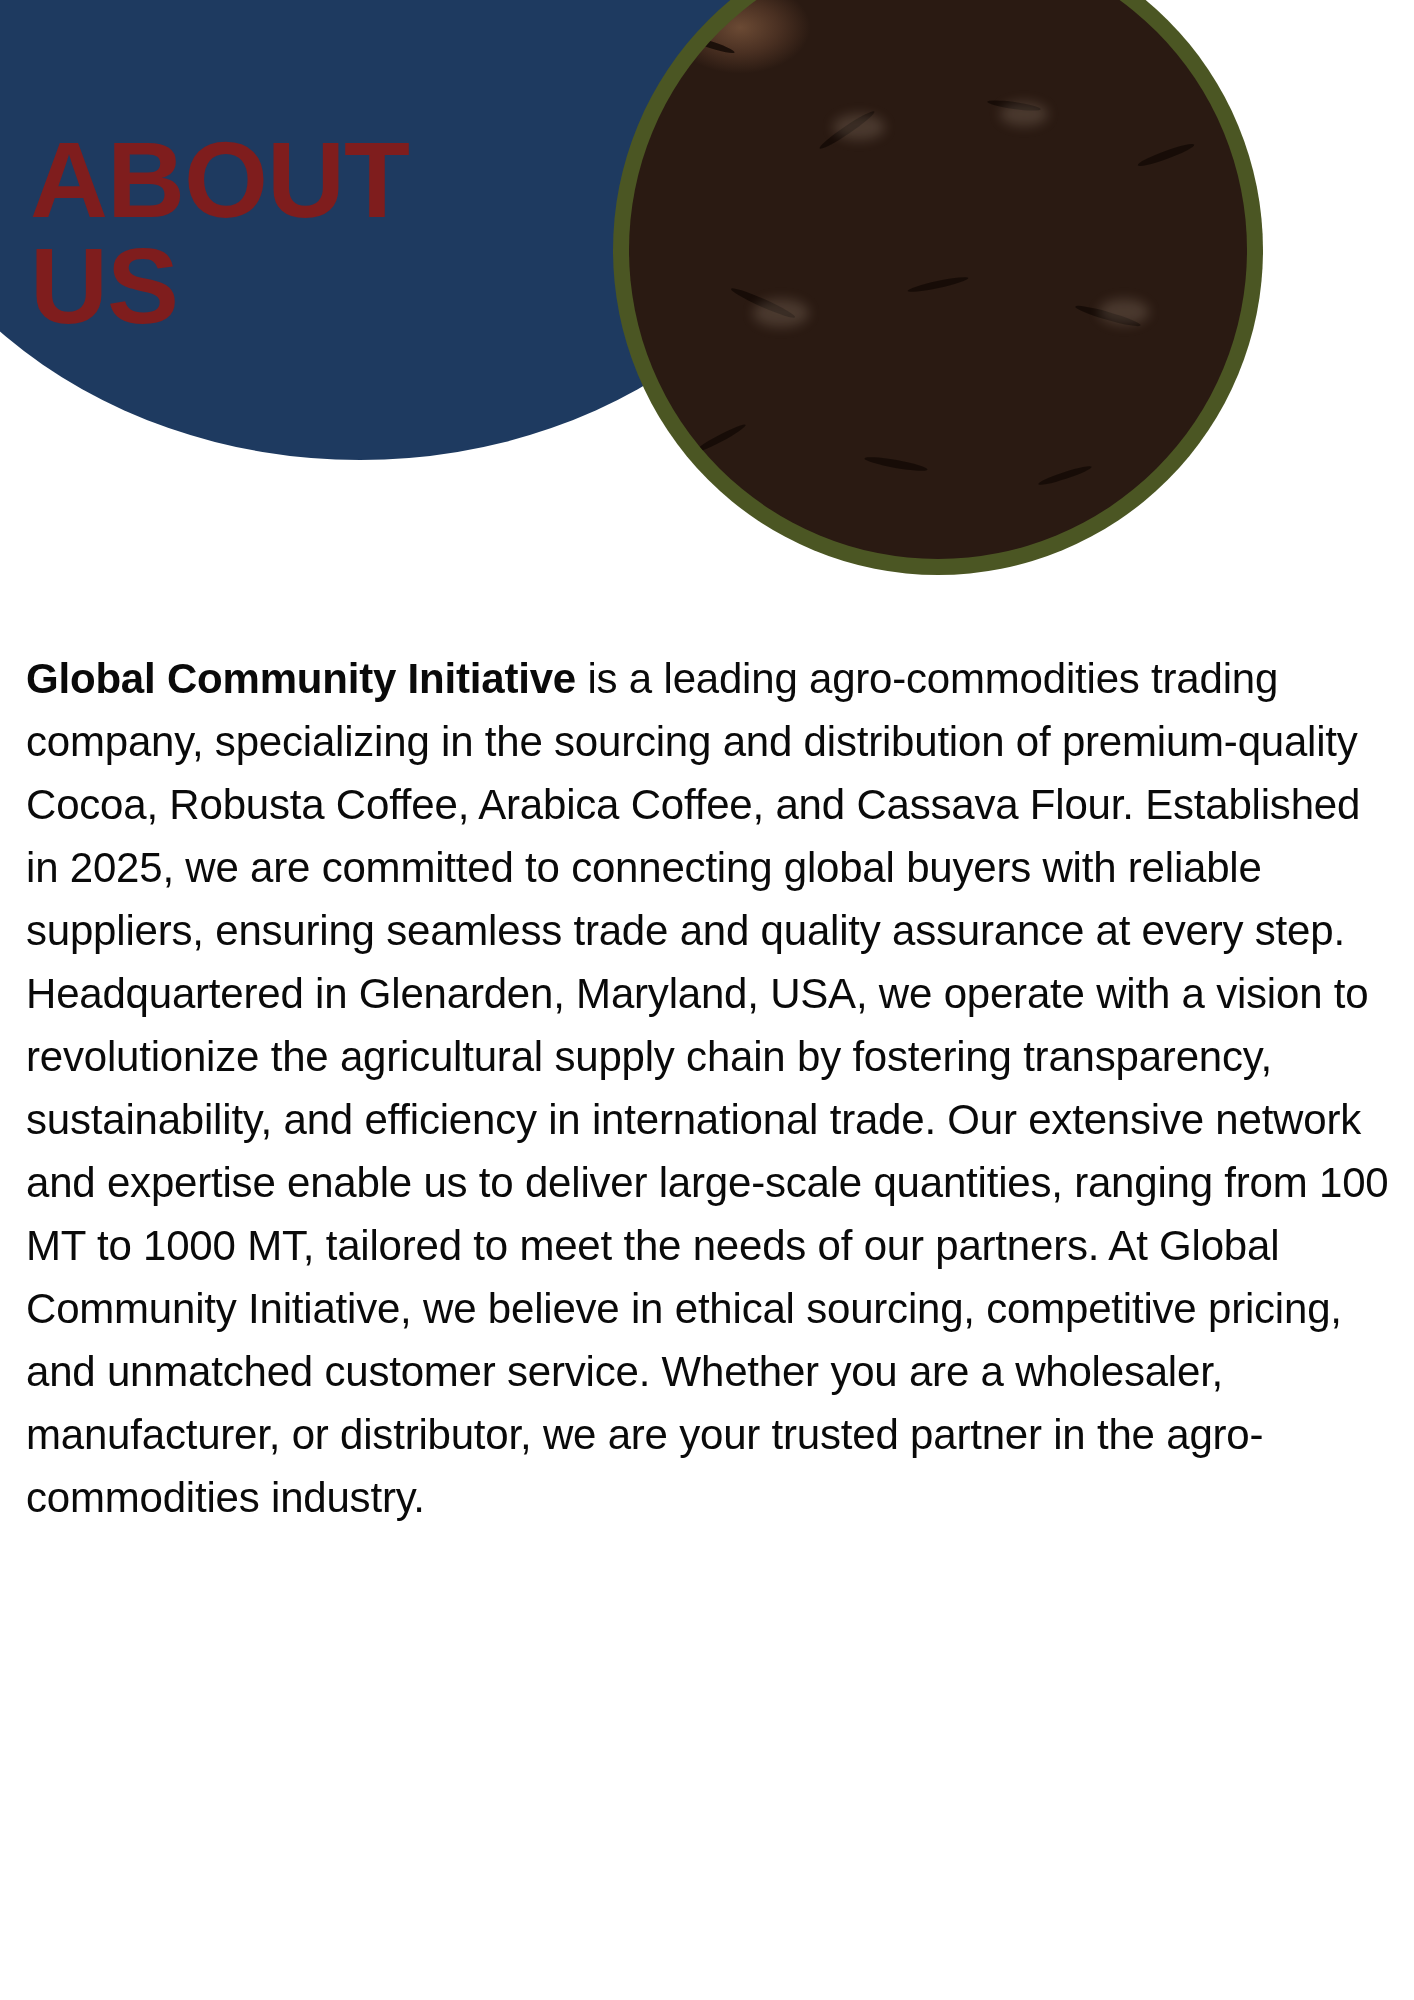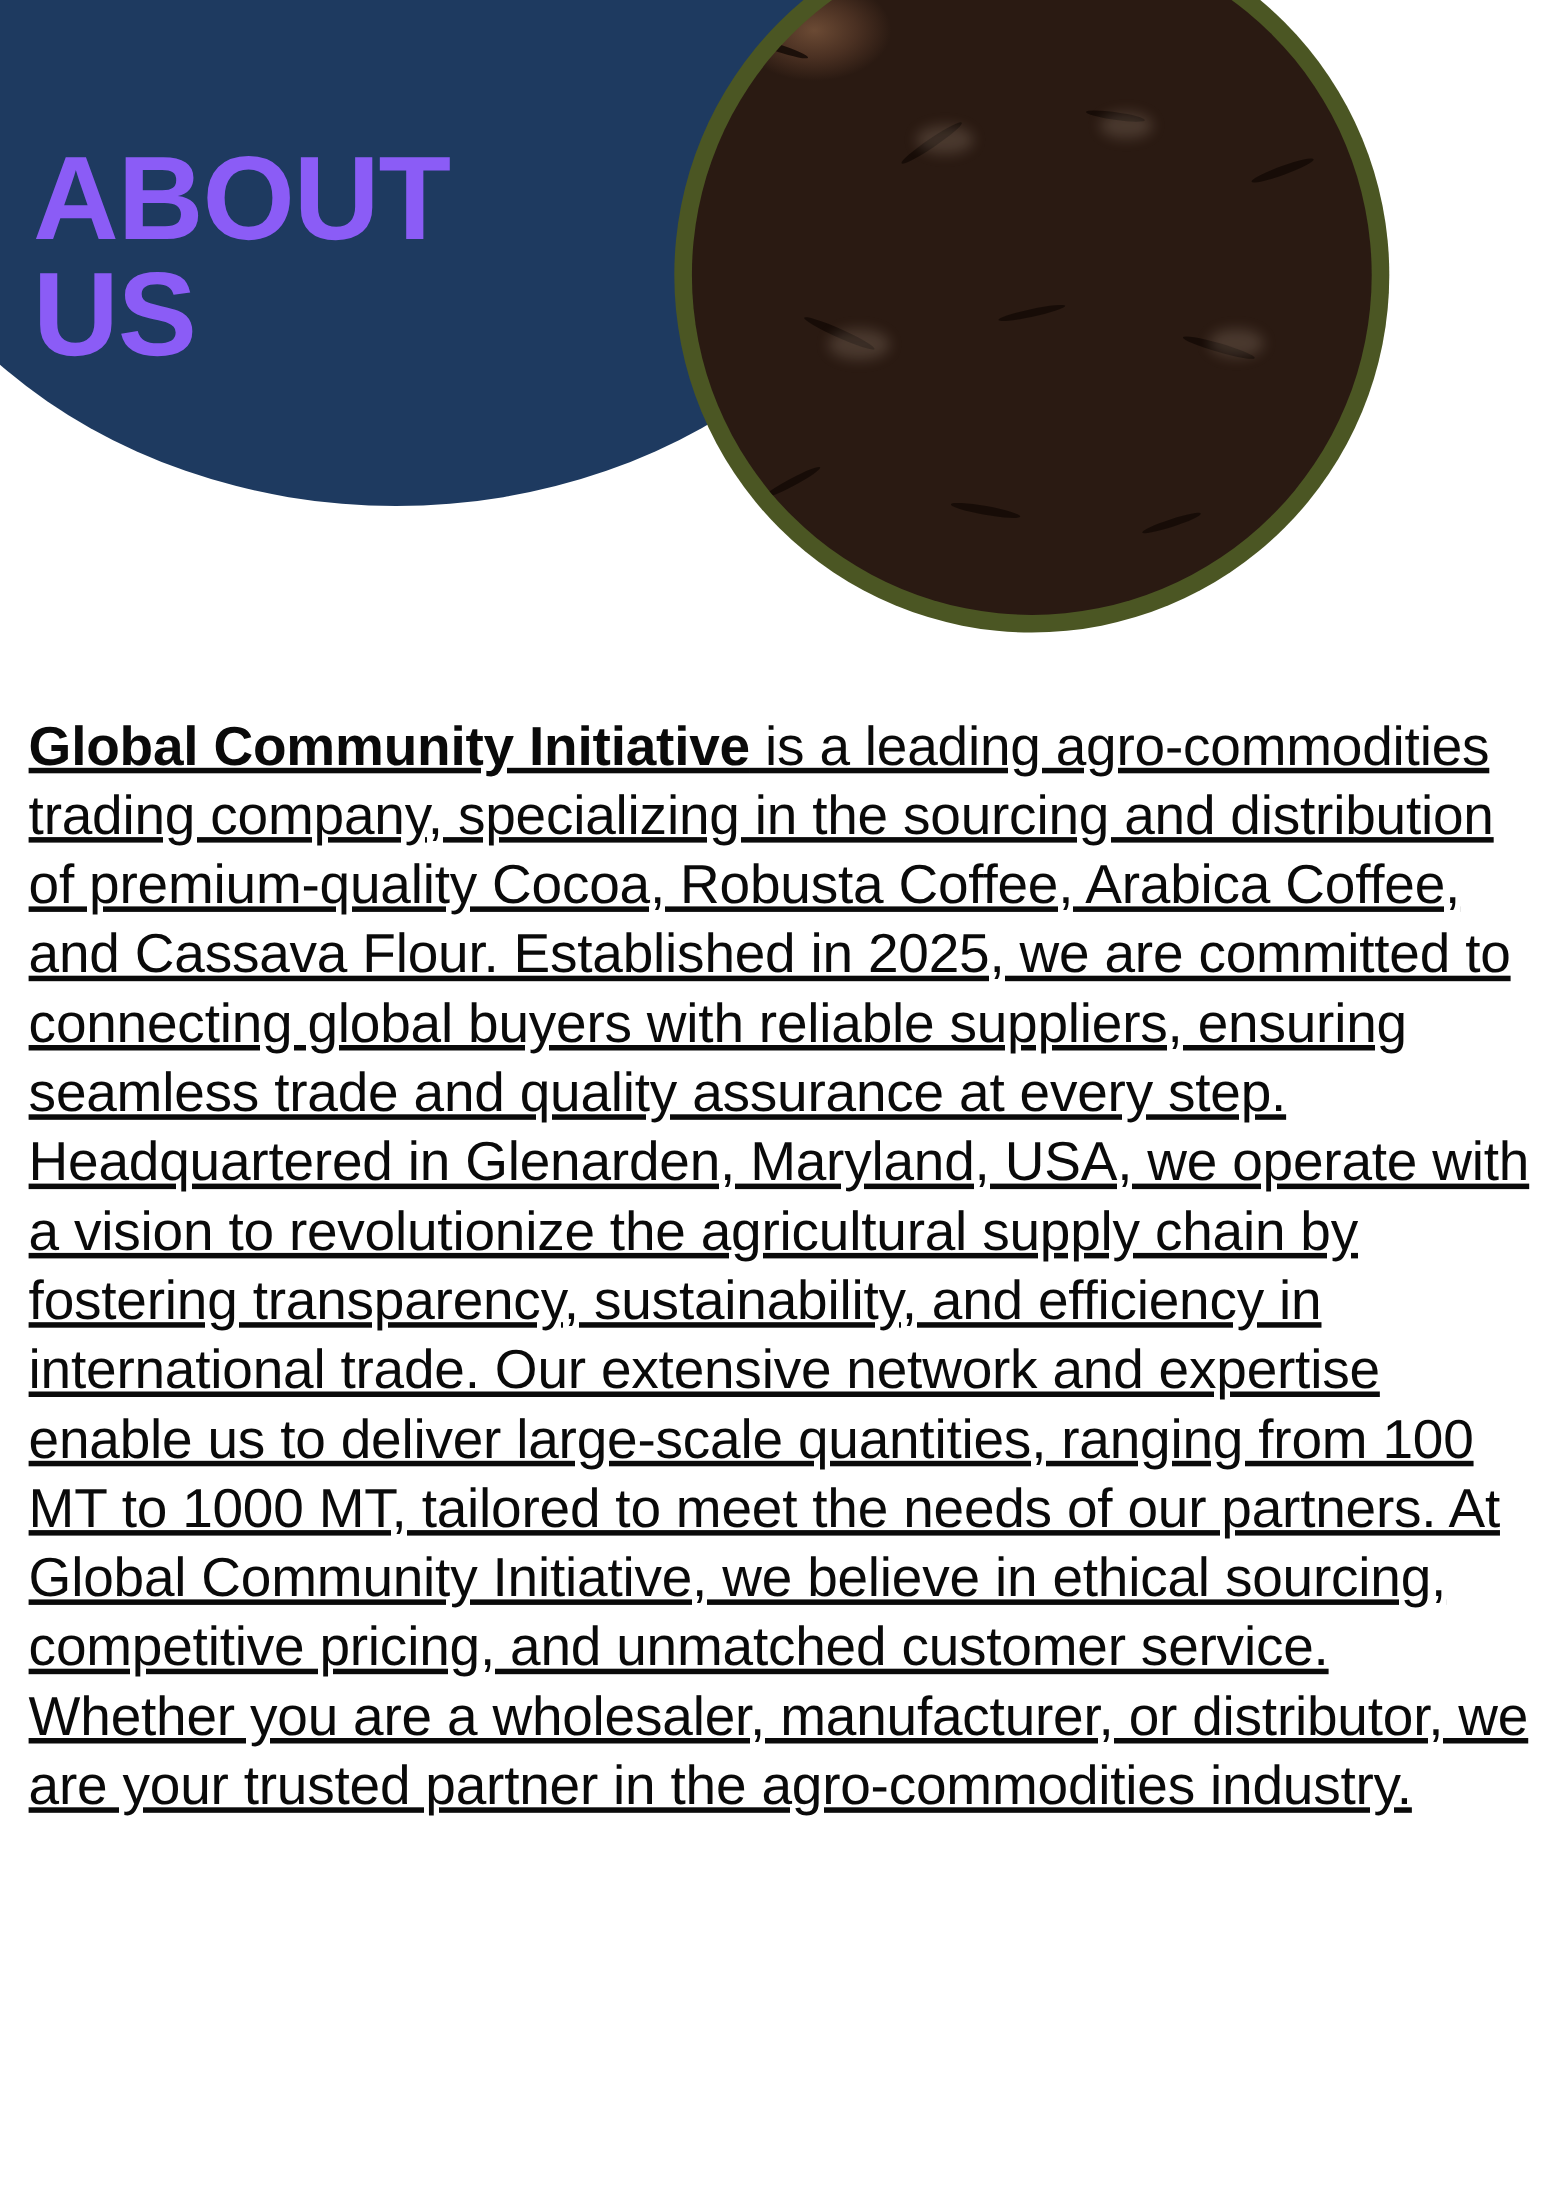--- a/index.html
+++ b/index.html
@@ -31,21 +31,21 @@
     background:#1e3a60;
     z-index:1;
   }
 
   #header-title{
     position:absolute;
     left:30px;
     top:55px;
     width:560px;
     z-index:4;
-    color:#8b5cf6;
+    color:#7f1d1d;
     font-size:108px;
     line-height:0.98;
     font-weight:bold;
     letter-spacing:-1px;
     font-family:"Liberation Sans", sans-serif;
     white-space:pre-line;
   }
 
   
   #coffee-circle{
@@ -100,26 +100,25 @@
   }
 
   
   #about-body{
     position:absolute;
     left:26px;
     top:647px;
     width:1368px;
     z-index:5;
     color:#0a0a0a;
-    font-size:50px;
+    font-size:42px;
     line-height:63px;
     font-family:"Liberation Sans", sans-serif;
     letter-spacing:-0.2px;
     text-align:left;
-    text-decoration:underline;
   }
   #about-body b{font-weight:bold;}
 </style>
 </head>
 <body>
 
 <div id="navy-shape-top"></div>
 <div id="navy-shape"></div>
 
 <h1 id="header-title">ABOUT

